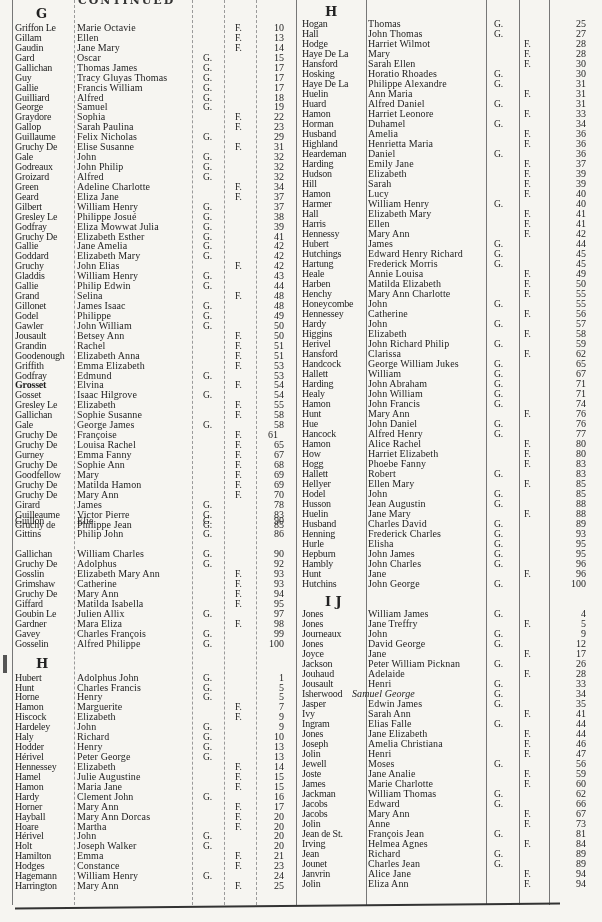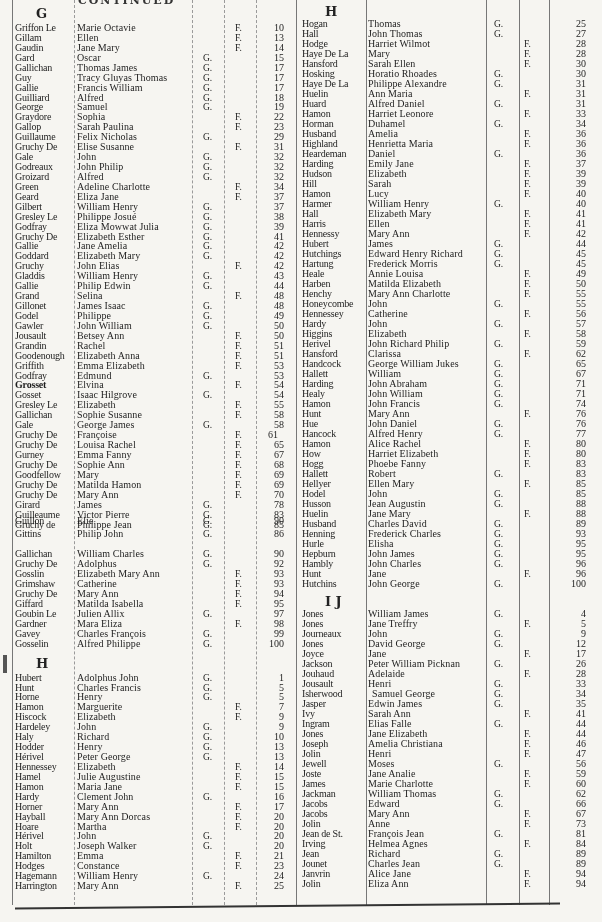--- a/index.html
+++ b/index.html
@@ -1105,21 +1105,21 @@
       </div>
       <div class="row" style="top: 678px; left: 0px; width: 302px;">
         <span class="surname" style="left: 2px;">Jousault</span>
         <span class="given" style="left: 68px;">Henri</span>
         <span class="g" style="left: 194px;">G.</span>
         <span class="f" style="left: 224px;"></span>
         <span class="num" style="left: 264px;">33</span>
       </div>
       <div class="row" style="top: 688px; left: 0px; width: 302px;">
         <span class="surname" style="left: 2px;">Isherwood</span>
-        <span class="given" style="left: 72px;">Samuel George</span>
+        <span class="given" style="left: 52px; font-style: italic;">Samuel George</span>
         <span class="g" style="left: 194px;">G.</span>
         <span class="f" style="left: 224px;"></span>
         <span class="num" style="left: 264px;">34</span>
       </div>
       <div class="row" style="top: 698px; left: 0px; width: 302px;">
         <span class="surname" style="left: 2px;">Jasper</span>
         <span class="given" style="left: 68px;">Edwin James</span>
         <span class="g" style="left: 194px;">G.</span>
         <span class="f" style="left: 224px;"></span>
         <span class="num" style="left: 264px;">35</span>

